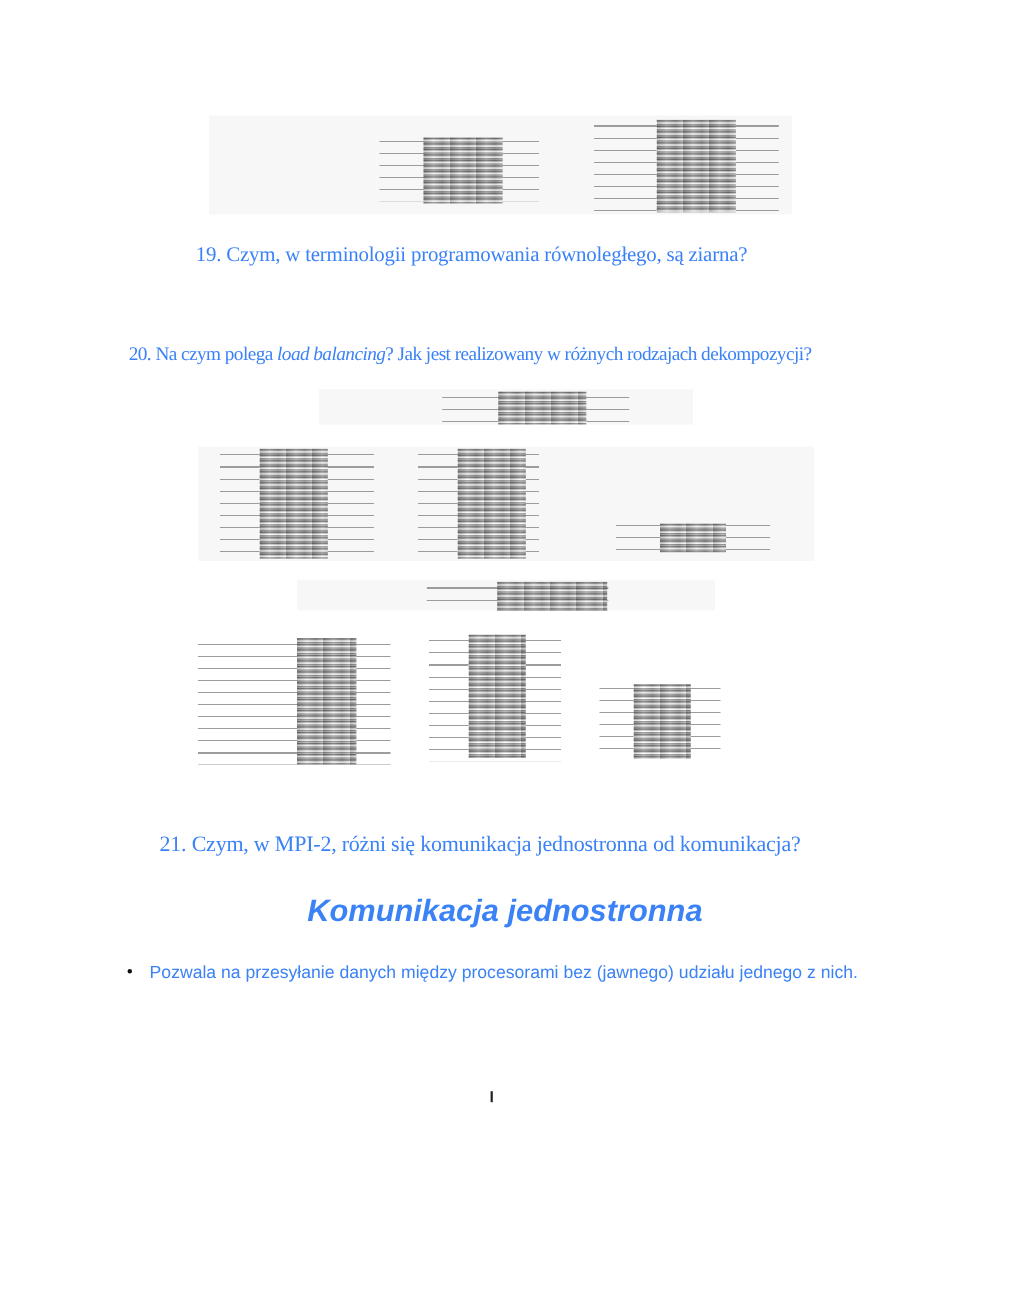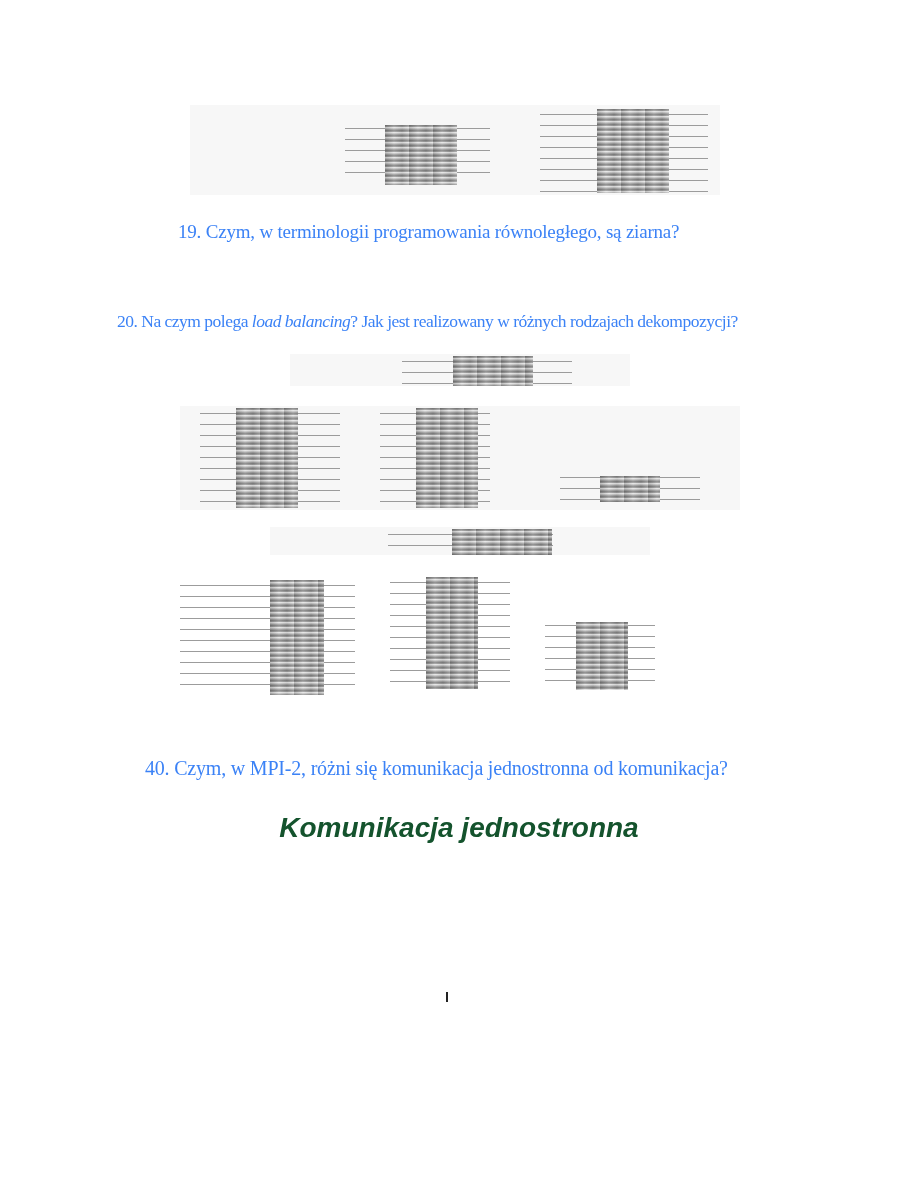--- a/index.html
+++ b/index.html
@@ -1,19 +1,19 @@
 <!DOCTYPE html>
 <html><head>
 <meta charset="utf-8">
 <style>
   html, body { margin: 0; padding: 0; background: #ffffff; }
   body { width: 918px; height: 1188px; position: relative; overflow: hidden; }
   .abs { position: absolute; }
   .serif { font-family: Liberation Serif, serif; color: #3b82f6; }
-  .sans { font-family: "Liberation Sans", "DejaVu Sans", sans-serif; color: #14532d; }
+  .sans { font-family: "Liberation Sans", "DejaVu Sans", sans-serif; color: #3b82f6; }
 
   .q { font-size: 19px; white-space: nowrap; letter-spacing: -0.2px; }
   .q19 { left: 178px; top: 221px; }
   .q20 { left: 117px; top: 311px; font-size: 17.5px; letter-spacing: -0.5px; text-align: right; }
   .q21 { left: 145px; top: 757px; font-size: 20px; }
 
   .slide-title { left: 0; width: 918px; top: 812px; text-align: center; font-size: 28px; font-weight: bold; font-style: italic; }
   .bullets { left: 112px; top: 874px; width: 690px; font-size: 16px; line-height: 21px; margin: 0; padding: 0; list-style: none; }
   .bullets li { position: relative; padding-left: 24px; margin-bottom: 2px; text-align: justify; }
   .bullets li .dot { position: absolute; left: 4px; top: 7px; width: 4px; height: 4px; background: #111; border-radius: 50%; }
@@ -72,22 +72,26 @@
   <div class="core" style="left:272px;top:4px;width:100px;height:26px;"></div>
   <div class="lines" style="left:0;top:55px;width:175px;height:115px;"></div>
   <div class="core" style="left:90px;top:55px;width:54px;height:115px;"></div>
   <div class="lines" style="left:210px;top:52px;width:120px;height:115px;"></div>
   <div class="core" style="left:246px;top:52px;width:52px;height:112px;"></div>
   <div class="lines" style="left:365px;top:95px;width:110px;height:70px;"></div>
   <div class="core" style="left:396px;top:97px;width:52px;height:68px;"></div>
 </div>
 
 <div class="abs serif q q21">
-  <span>40.</span>
+  <span>21.</span>
   <span>Czym, w MPI-2, różni się komunikacja jednostronna od komunikacja?</span>
 </div>
 
 <div class="abs sans slide-title">Komunikacja jednostronna</div>
 
 <ul class="abs sans bullets">
+  <li>
+    <span class="dot"></span>
+    <span>Pozwala na przesyłanie danych między procesorami bez (jawnego) udziału jednego z nich.</span>
+  </li>
 </ul>
 
 <div class="abs page-num" title=""></div>
 
 </body></html>

